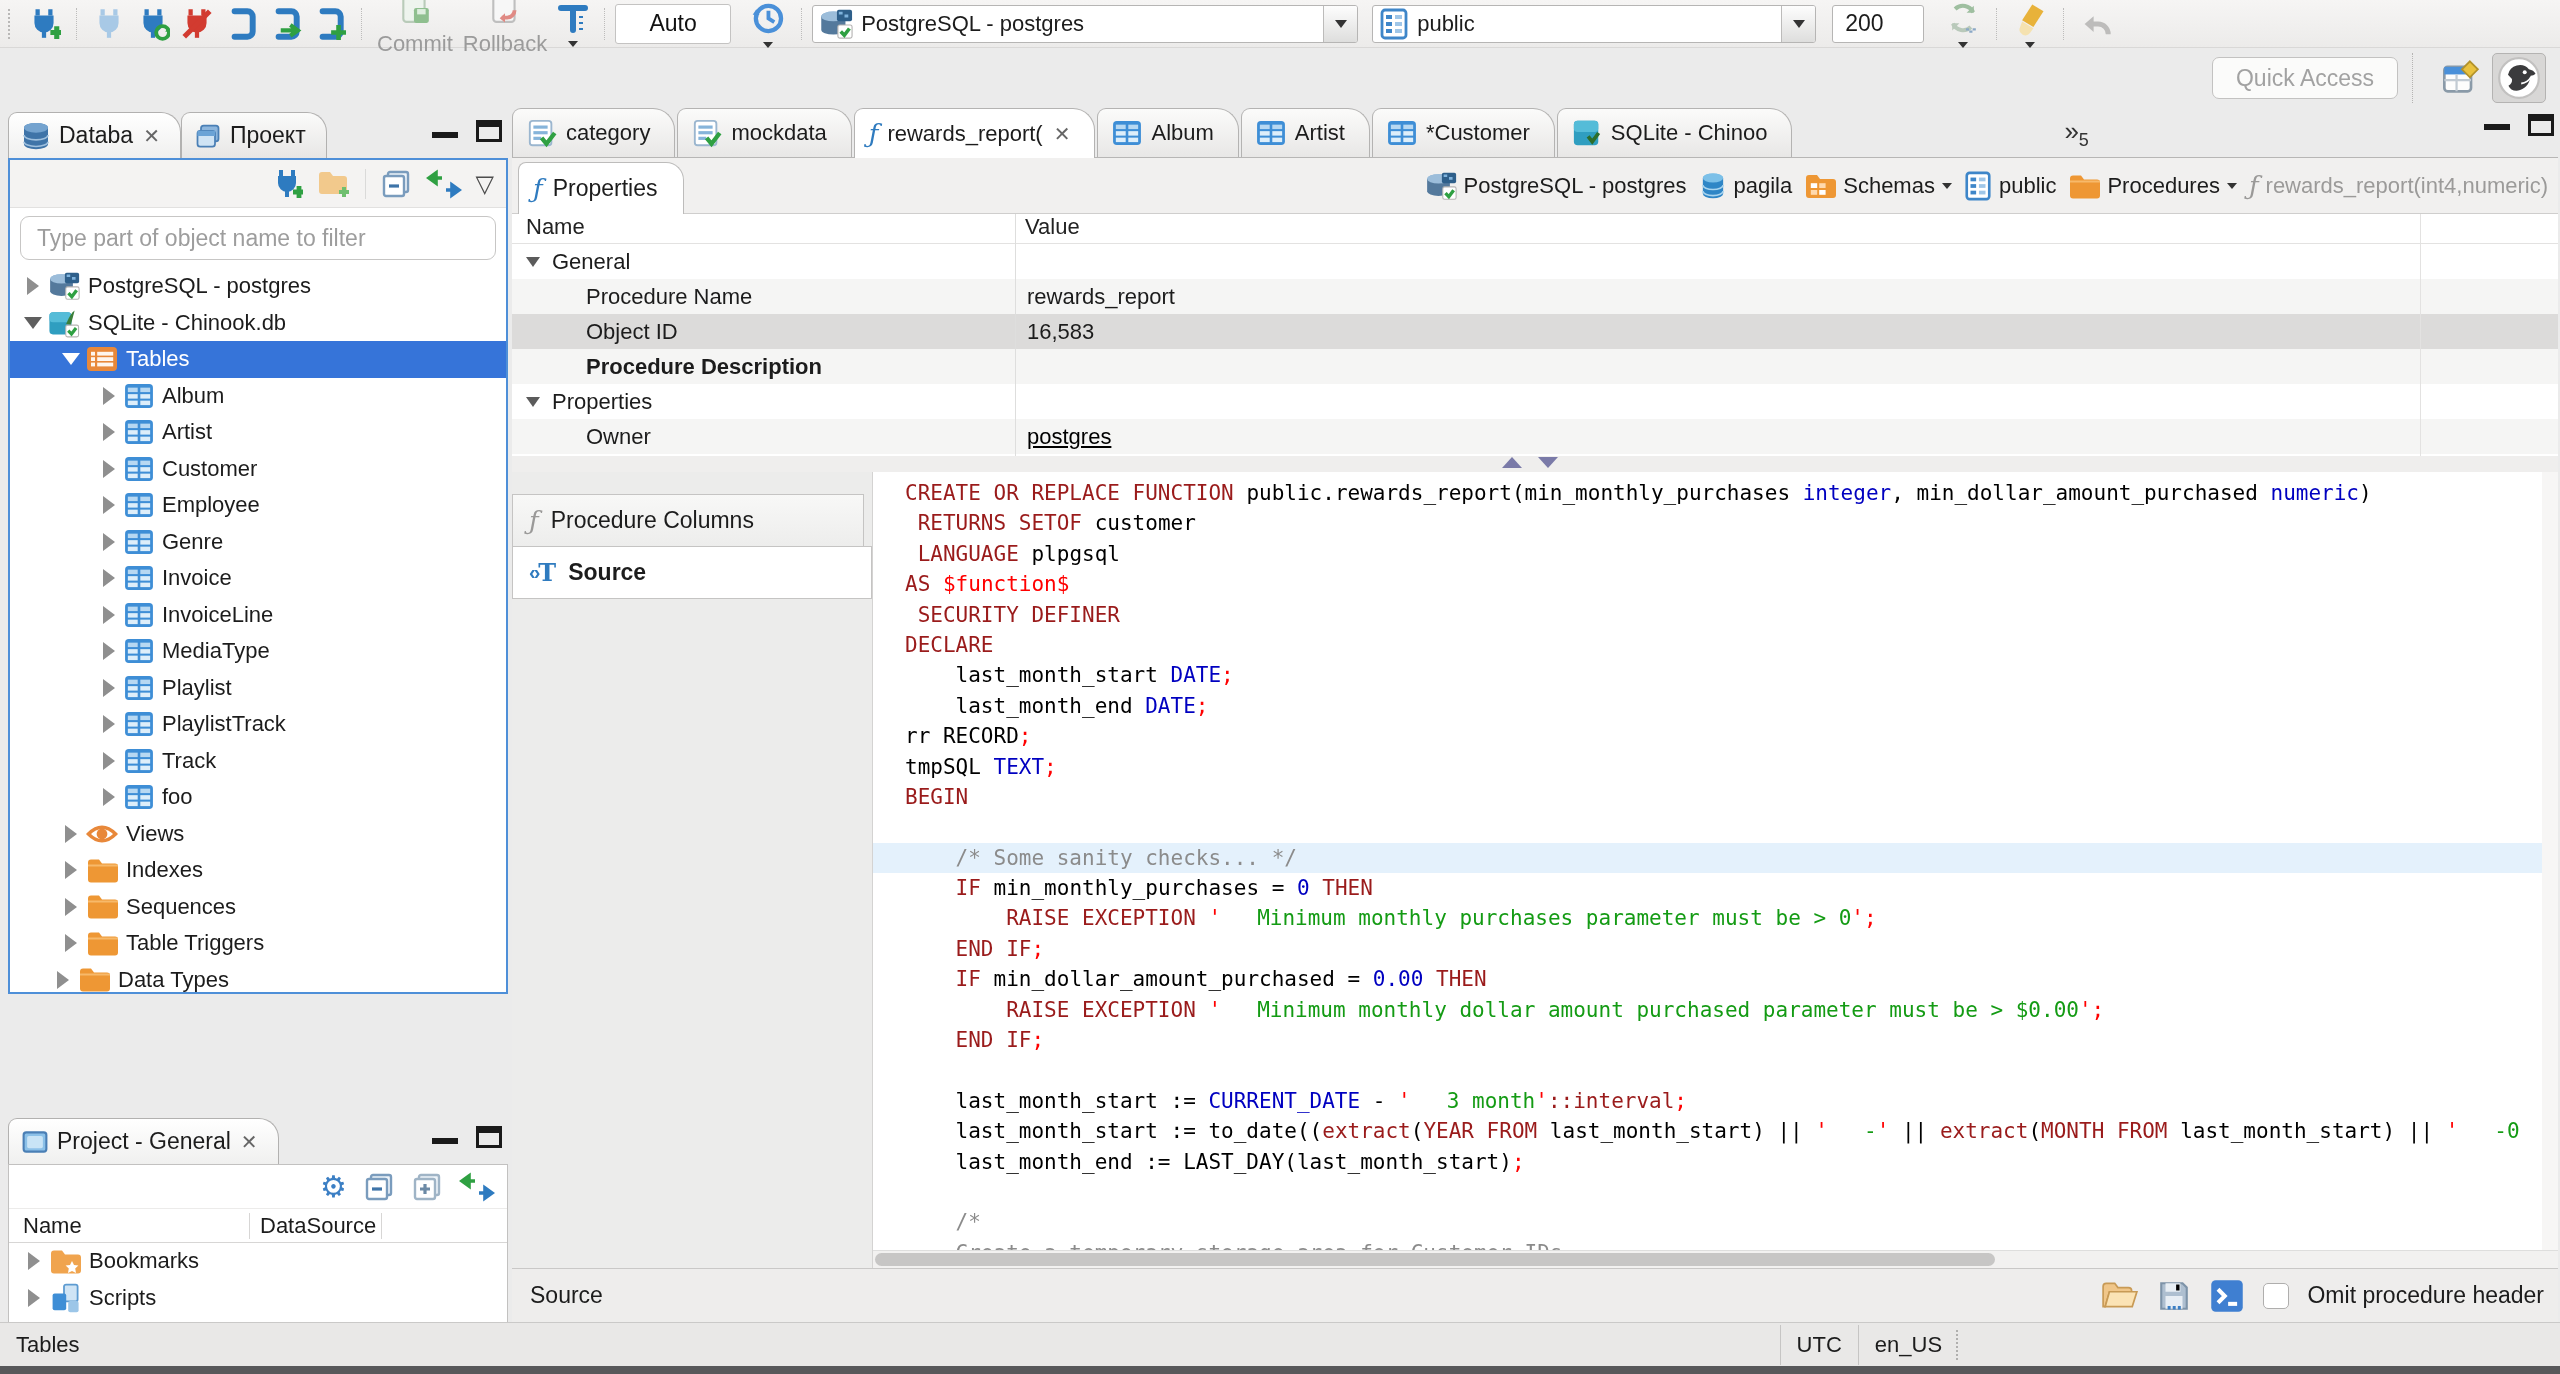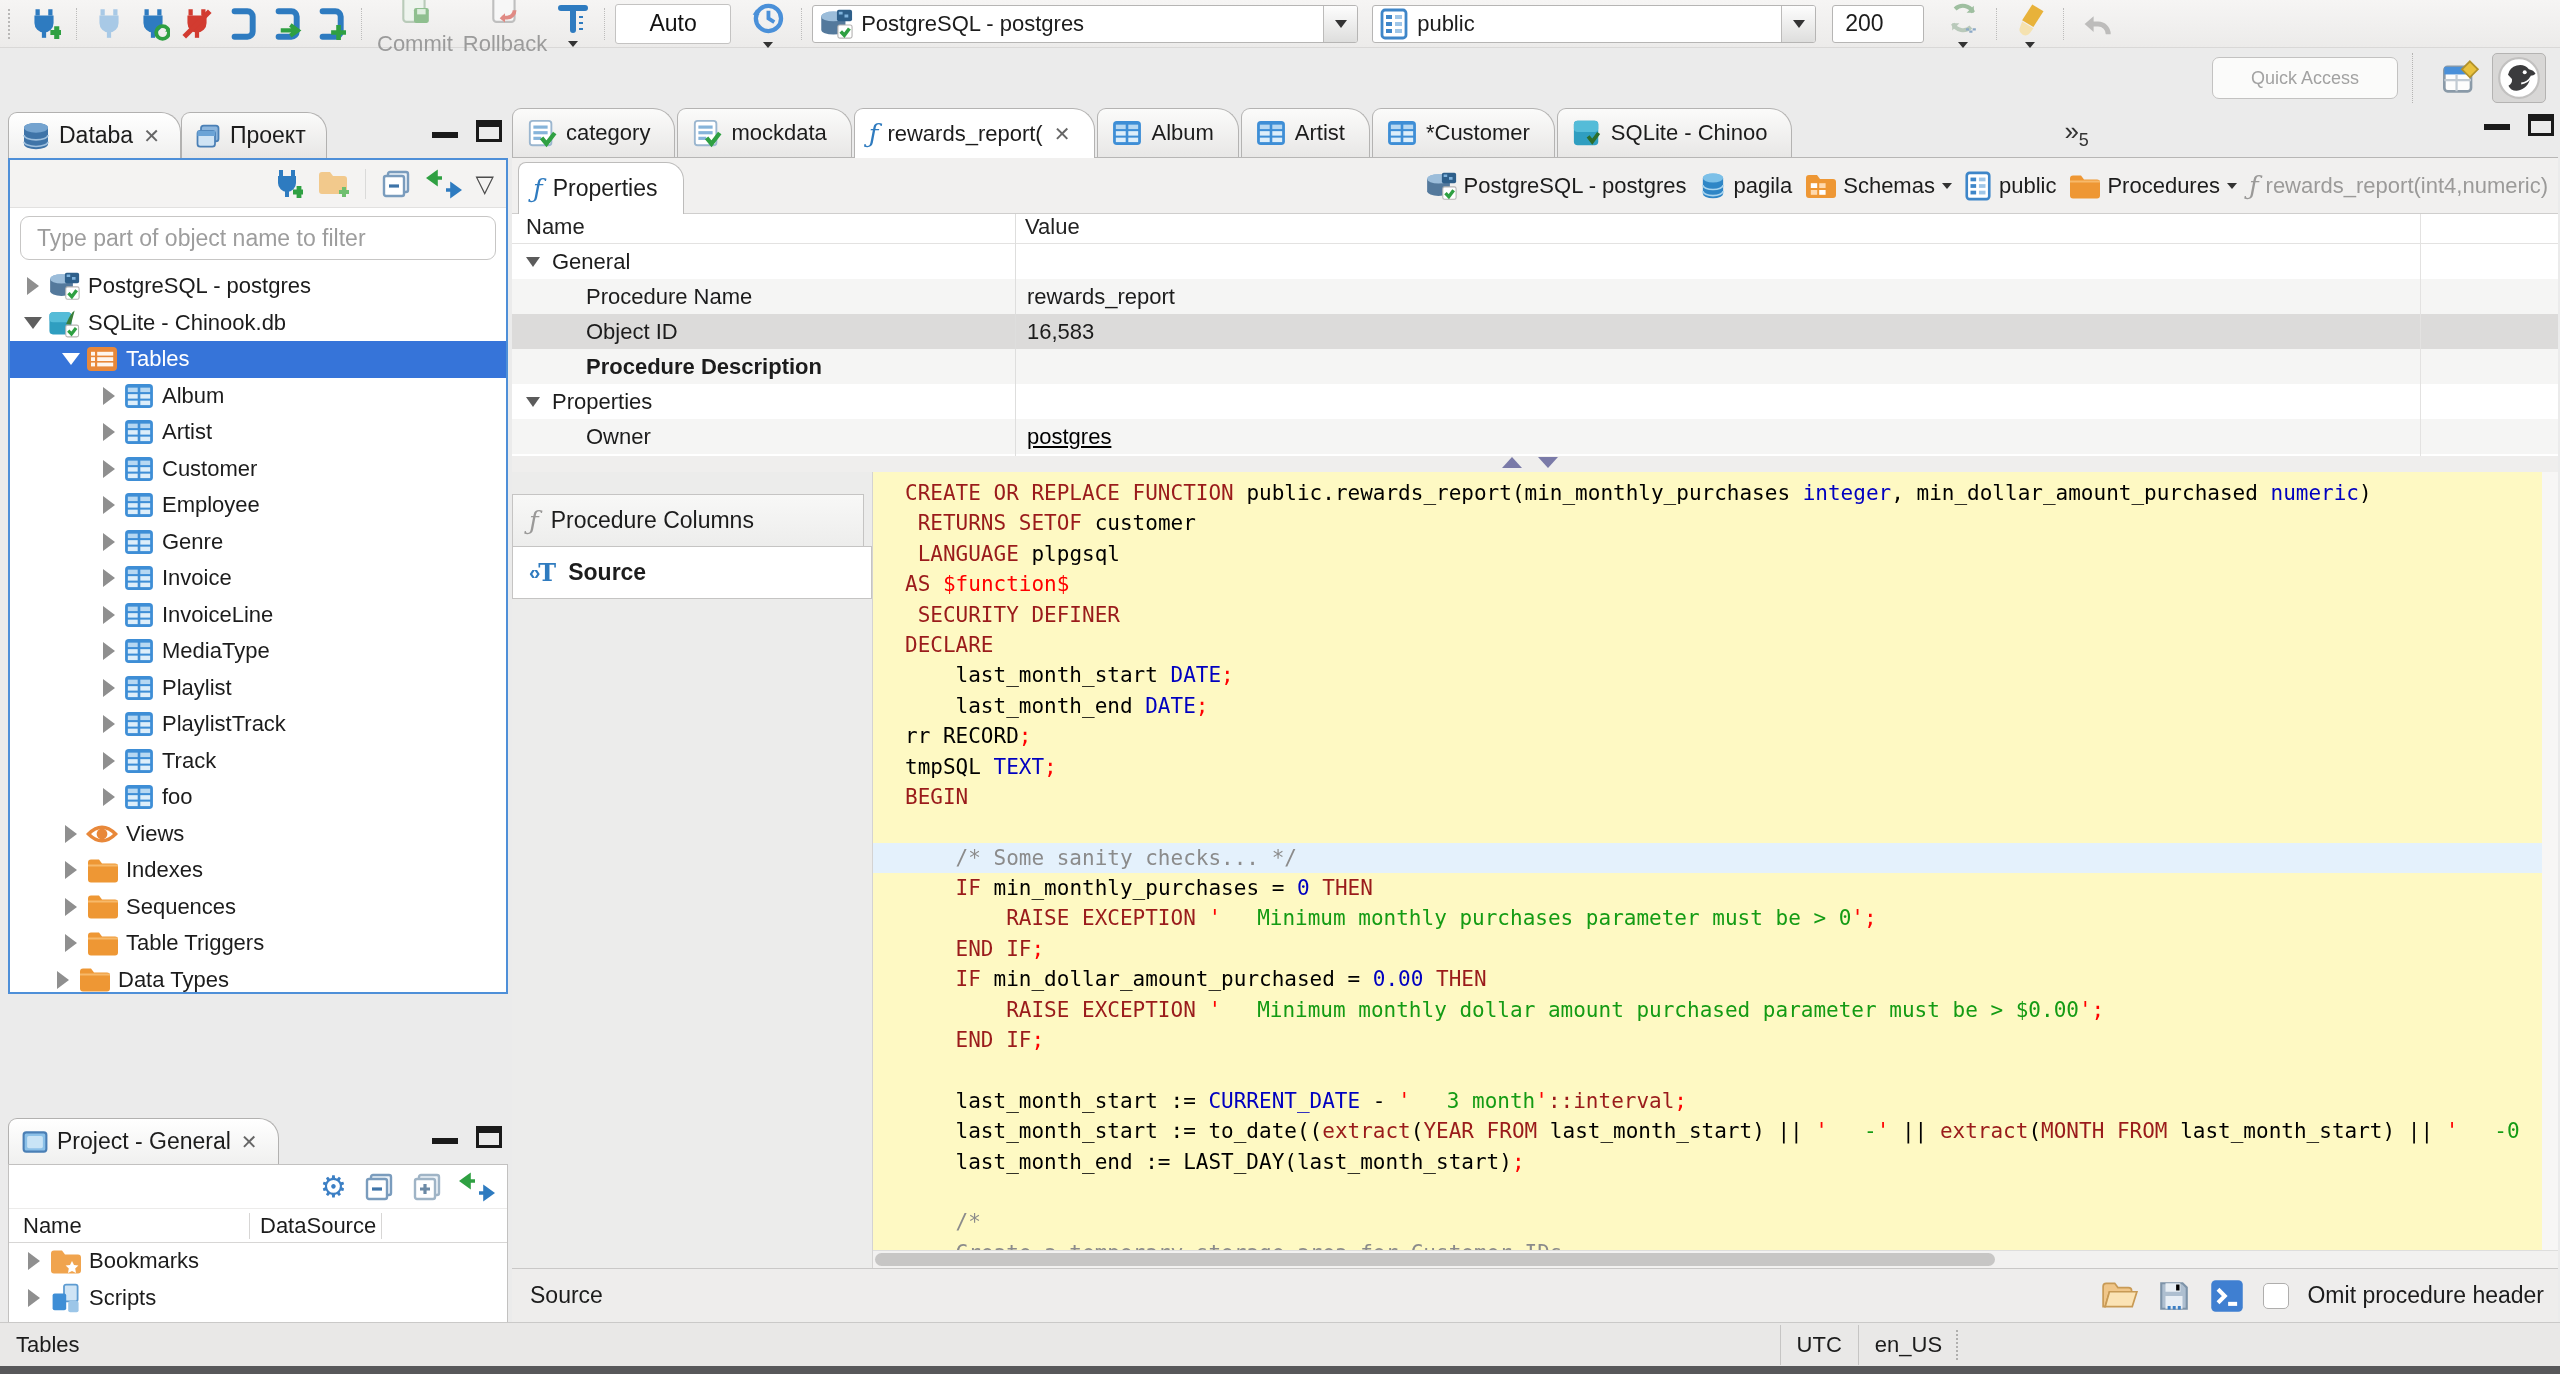--- a/index.html
+++ b/index.html
@@ -18,21 +18,21 @@
 .combo .cico { display:flex; align-items:center; padding:0 4px 0 6px; }
 .combo .ctext { display:flex; align-items:center; padding:0 10px 0 4px; font-size:22px; white-space:nowrap; }
 .combo .cbtn { width:34px; background:linear-gradient(#fdfdfd,#dededd); border-left:1px solid #bcbbba; display:flex; align-items:center; justify-content:center; }
 .caret { width:0; height:0; border-left:6px solid transparent; border-right:6px solid transparent; border-top:8px solid #333; }
 .caret.sm { border-left-width:5px; border-right-width:5px; border-top-width:6px; }
 .numfield { width:92px; height:38px; background:#fff; border:1px solid #b6b5b4; border-radius:3px; font-size:23px; padding:0 12px; display:flex; align-items:center; }
 .autofield { width:116px; height:40px; background:#fff; border:1px solid #c4c3c2; border-radius:3px; font-size:23px; display:flex; align-items:center; justify-content:center; color:#111; }
 
 
 #row2 { left:0; top:49px; width:2560px; height:59px; }
-#quickaccess { left:2212px; top:8px; width:186px; height:42px; border:1px solid #c3c2c1; border-radius:7px; background:#fbfbfa; color:#a2a2a2; font-size:18px; display:flex; align-items:center; justify-content:center; }
+#quickaccess { left:2212px; top:8px; width:186px; height:42px; border:1px solid #c3c2c1; border-radius:7px; background:#fbfbfa; color:#a2a2a2; font-size:23px; display:flex; align-items:center; justify-content:center; }
 .r2sep { left:2412px; top:4px; width:2px; height:50px; border-left:1px dotted #b5b4b3; }
 #persp-btn { left:2438px; top:6px; width:46px; height:46px; display:flex; align-items:center; justify-content:center; }
 #beaver-btn { left:2492px; top:4px; width:54px; height:50px; background:#d8d7d6; border:1px solid #b4b3b2; border-radius:5px; display:flex; align-items:center; justify-content:center; }
 
 
 #sidebar { left:8px; top:110px; width:500px; }
 .ptabrow { display:flex; align-items:flex-end; height:48px; position:relative; }
 .ptab { display:flex; align-items:center; gap:8px; height:46px; padding:0 20px 0 12px; border:1px solid #b2b1b0; border-bottom:none; border-radius:9px 20px 0 0; background:linear-gradient(#fbfbfa,#e7e6e5); font-size:23px; white-space:nowrap; }
 .ptab.active { background:linear-gradient(#ffffff,#f0f0ef); }
 .closex { color:#666; font-size:20px; margin-left:2px; }
@@ -90,21 +90,21 @@
 
 #splitterrow { height:16px; background:#efeeed; position:relative; }
 .split-arrows { position:absolute; left:990px; top:1px; display:flex; gap:16px; }
 .sa-up { width:0; height:0; border-left:10px solid transparent; border-right:10px solid transparent; border-bottom:11px solid #7a7aa8; }
 .sa-dn { width:0; height:0; border-left:10px solid transparent; border-right:10px solid transparent; border-top:11px solid #7a7aa8; }
 
 #lower { height:796px; position:relative; background:#ececeb; }
 #subtabs { position:absolute; left:0; top:22px; width:360px; }
 .subtab { height:53px; display:flex; align-items:center; gap:12px; padding:0 16px; border:1px solid #c5c4c3; background:linear-gradient(#f8f8f7,#ededec); font-size:23px; margin-bottom:-1px; width:352px; }
 .subtab.active { background:#fff; font-weight:bold; width:360px; }
-#srcpane { position:absolute; left:360px; top:0; width:1686px; height:796px; background:#fef9c3; border-left:1px solid #d4d3d2; overflow:hidden; }
+#srcpane { position:absolute; left:360px; top:0; width:1686px; height:796px; background:#ffffff; border-left:1px solid #d4d3d2; overflow:hidden; }
 #code { position:absolute; left:32px; top:6px; right:16px; }
 .cl { font-family:"DejaVu Sans Mono",monospace; font-size:21px; line-height:30.4px; height:30.4px; white-space:pre; }
 .cl.hl { background:#e4f1fc; margin-left:-32px; padding-left:32px; margin-right:-16px; }
 .ck { color:#9a1b1b; } .ct { color:#0000c0; } .cs { color:#149b14;margin-left:36px; } .cr { color:#ff0000; } .cc { color:#8b8b8b; } .cd { color:#000; }
 #hscroll { position:absolute; left:0; bottom:0; width:1686px; height:18px; background:#f2f1f0; border-top:1px solid #dededd; }
 #hthumb { position:absolute; left:2px; top:2px; width:1120px; height:13px; background:#c7c6c5; border-radius:7px; }
 #vscroll { position:absolute; right:0; top:0; width:16px; height:778px; background:#f7f6f5; }
 
 #edfooter { height:54px; background:#eeedec; border-top:1px solid #c9c8c7; display:flex; align-items:center; position:relative; font-size:23px; }
 #edfooter .srclbl { margin-left:18px; }

